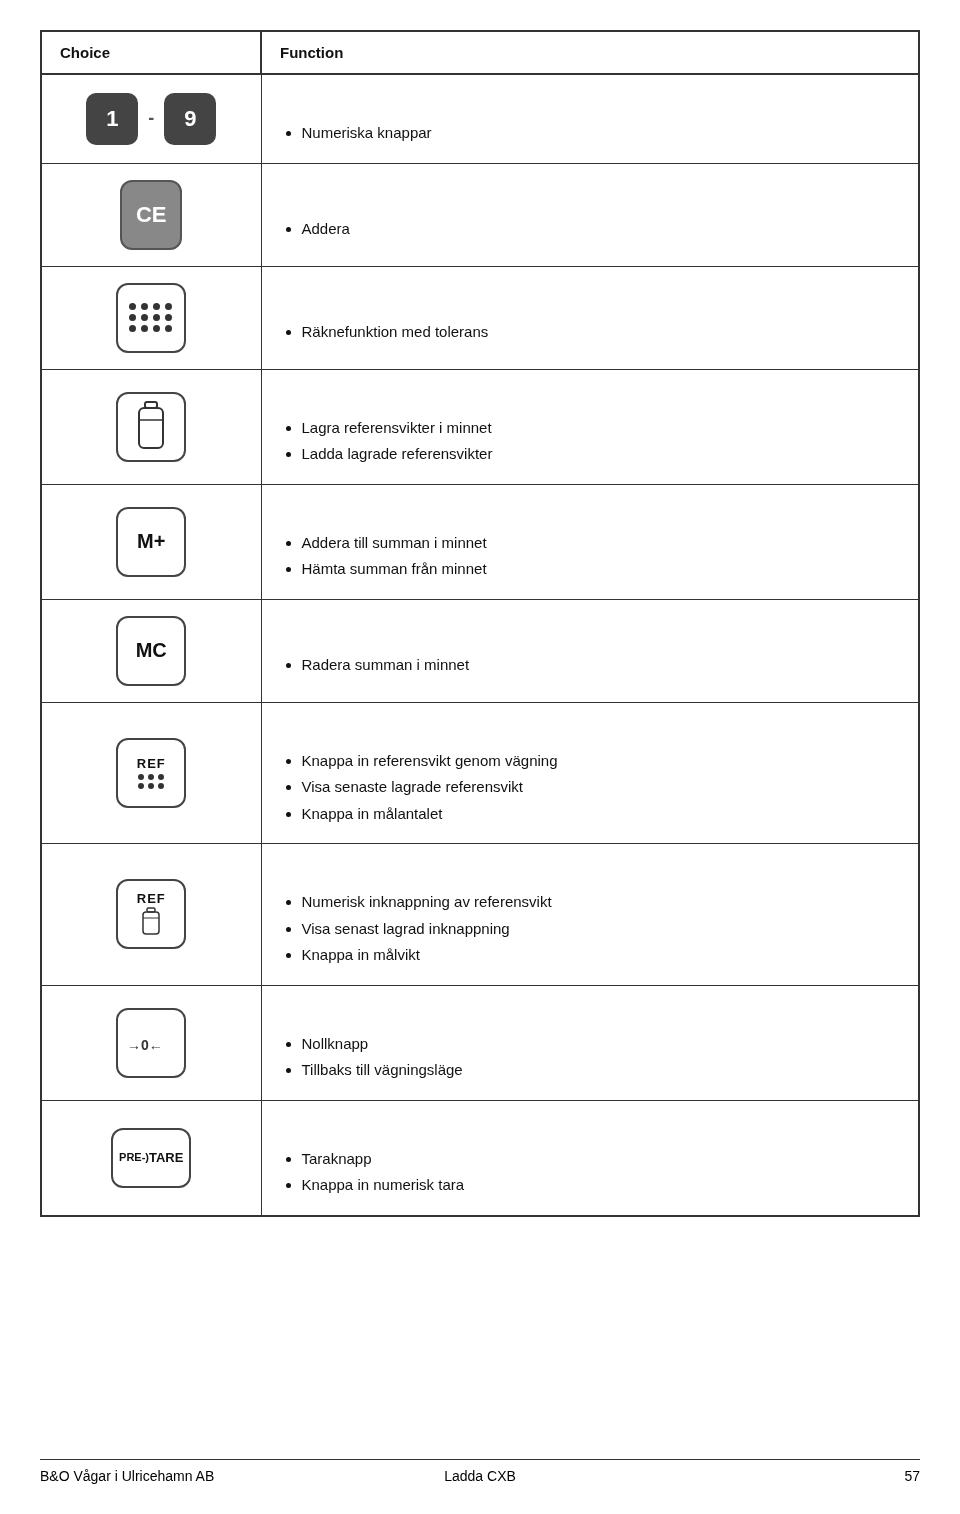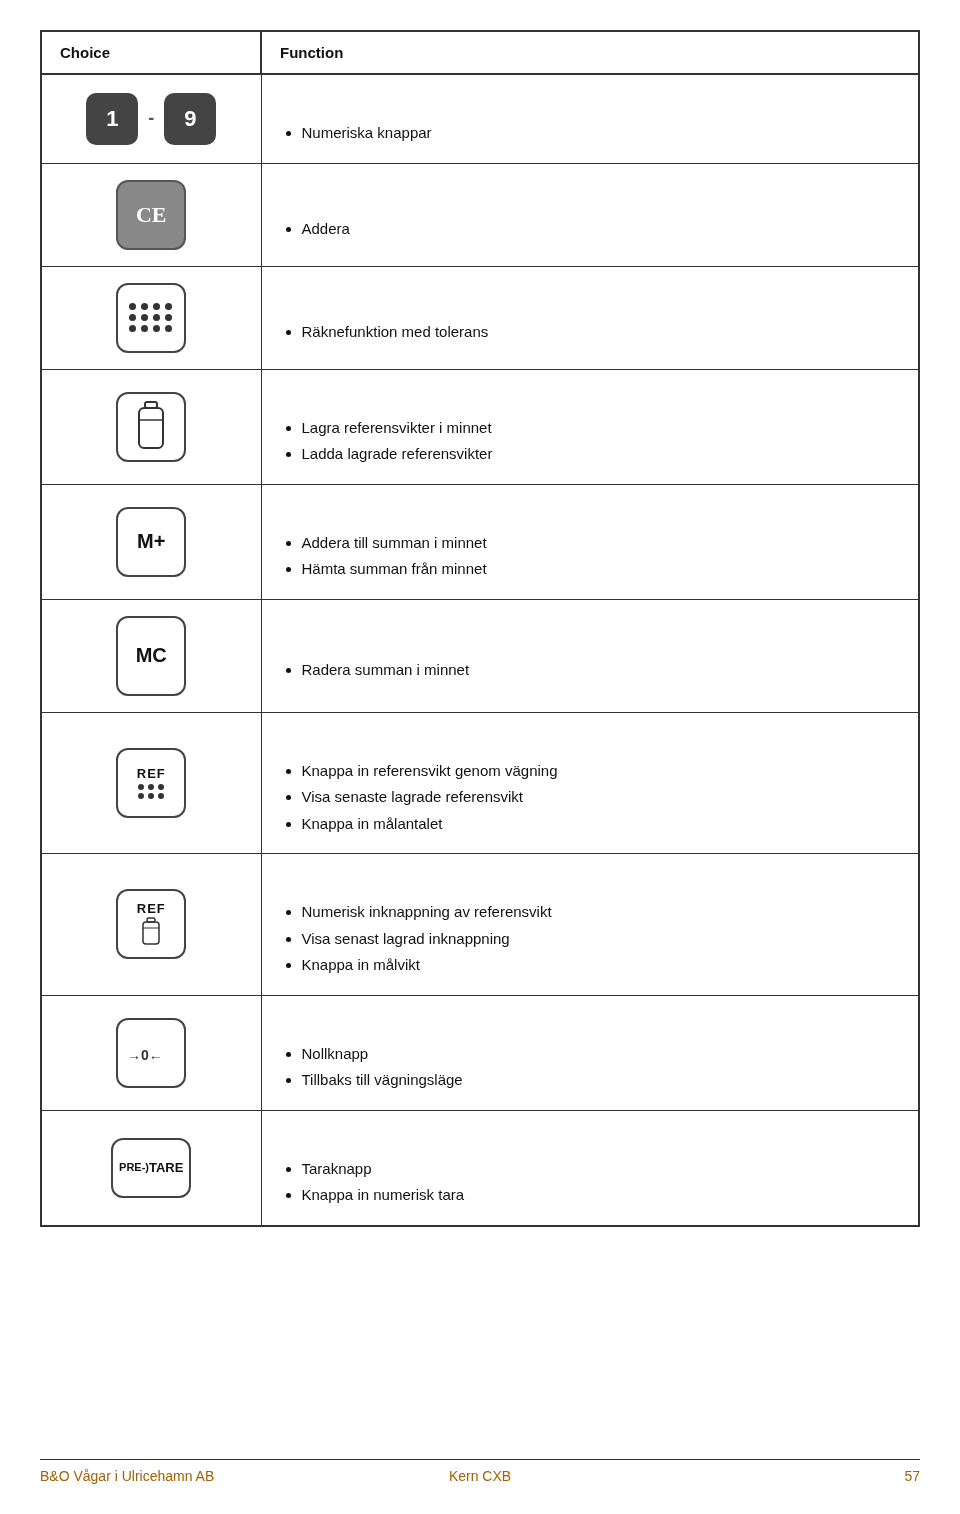--- a/index.html
+++ b/index.html
@@ -103,21 +103,21 @@
 
     .page-footer {
       position: absolute;
       bottom: 30px;
       left: 40px;
       right: 40px;
       display: flex;
       justify-content: space-between;
       align-items: flex-end;
       font-size: 14px;
-      color: #a16207;
+      color: #000000;
       border-top: 1px solid #333;
       padding-top: 8px;
     }
 
     .footer-center {
       position: absolute;
       left: 50%;
       transform: translateX(-50%);
       font-size: 14px;
     }
@@ -145,21 +145,21 @@
           </td>
           <td>
             <ul>
               <li>Numeriska knappar</li>
             </ul>
           </td>
         </tr>
         <tr>
           <td>
           <div class="icon-cell">
-            <div class="btn-icon-outline" style="width:70px;height:70px;font-size:22px;border-radius:12px;border:2px solid #555;background:#888;color:#fff;font-family:Liberation Serif, serif;">CE</div>
+            <div class="btn-icon-outline" style="width:62px;height:70px;font-size:22px;border-radius:12px;border:2px solid #555;background:#888;color:#fff;">CE</div>
           </div>
           </td>
           <td>
             <ul>
               <li>Addera</li>
             </ul>
           </td>
         </tr>
         <tr>
           <td>
@@ -216,21 +216,21 @@
           <td>
             <ul>
               <li>Addera till summan i minnet</li>
               <li>Hämta summan från minnet</li>
             </ul>
           </td>
         </tr>
         <tr>
           <td>
           <div class="icon-cell">
-            <div class="btn-icon-outline" style="width:70px;height:80px;border-radius:12px;font-size:20px;font-weight:bold;">MC</div>
+            <div class="btn-icon-outline" style="width:70px;height:70px;border-radius:12px;font-size:20px;font-weight:bold;">MC</div>
           </div>
           </td>
           <td>
             <ul>
               <li>Radera summan i minnet</li>
             </ul>
           </td>
         </tr>
         <tr>
           <td>
@@ -309,15 +309,15 @@
               <li>Knappa in numerisk tara</li>
             </ul>
           </td>
         </tr>
       </tbody>
   </table>
 </div>
 
 <div class="page-footer">
   <span>B&amp;O Vågar i Ulricehamn AB</span>
-  <span class="footer-center">Kern CXB</span>
+  <span class="footer-center">Ladda CXB</span>
   <span>57</span>
 </div>
 
 </body></html>

